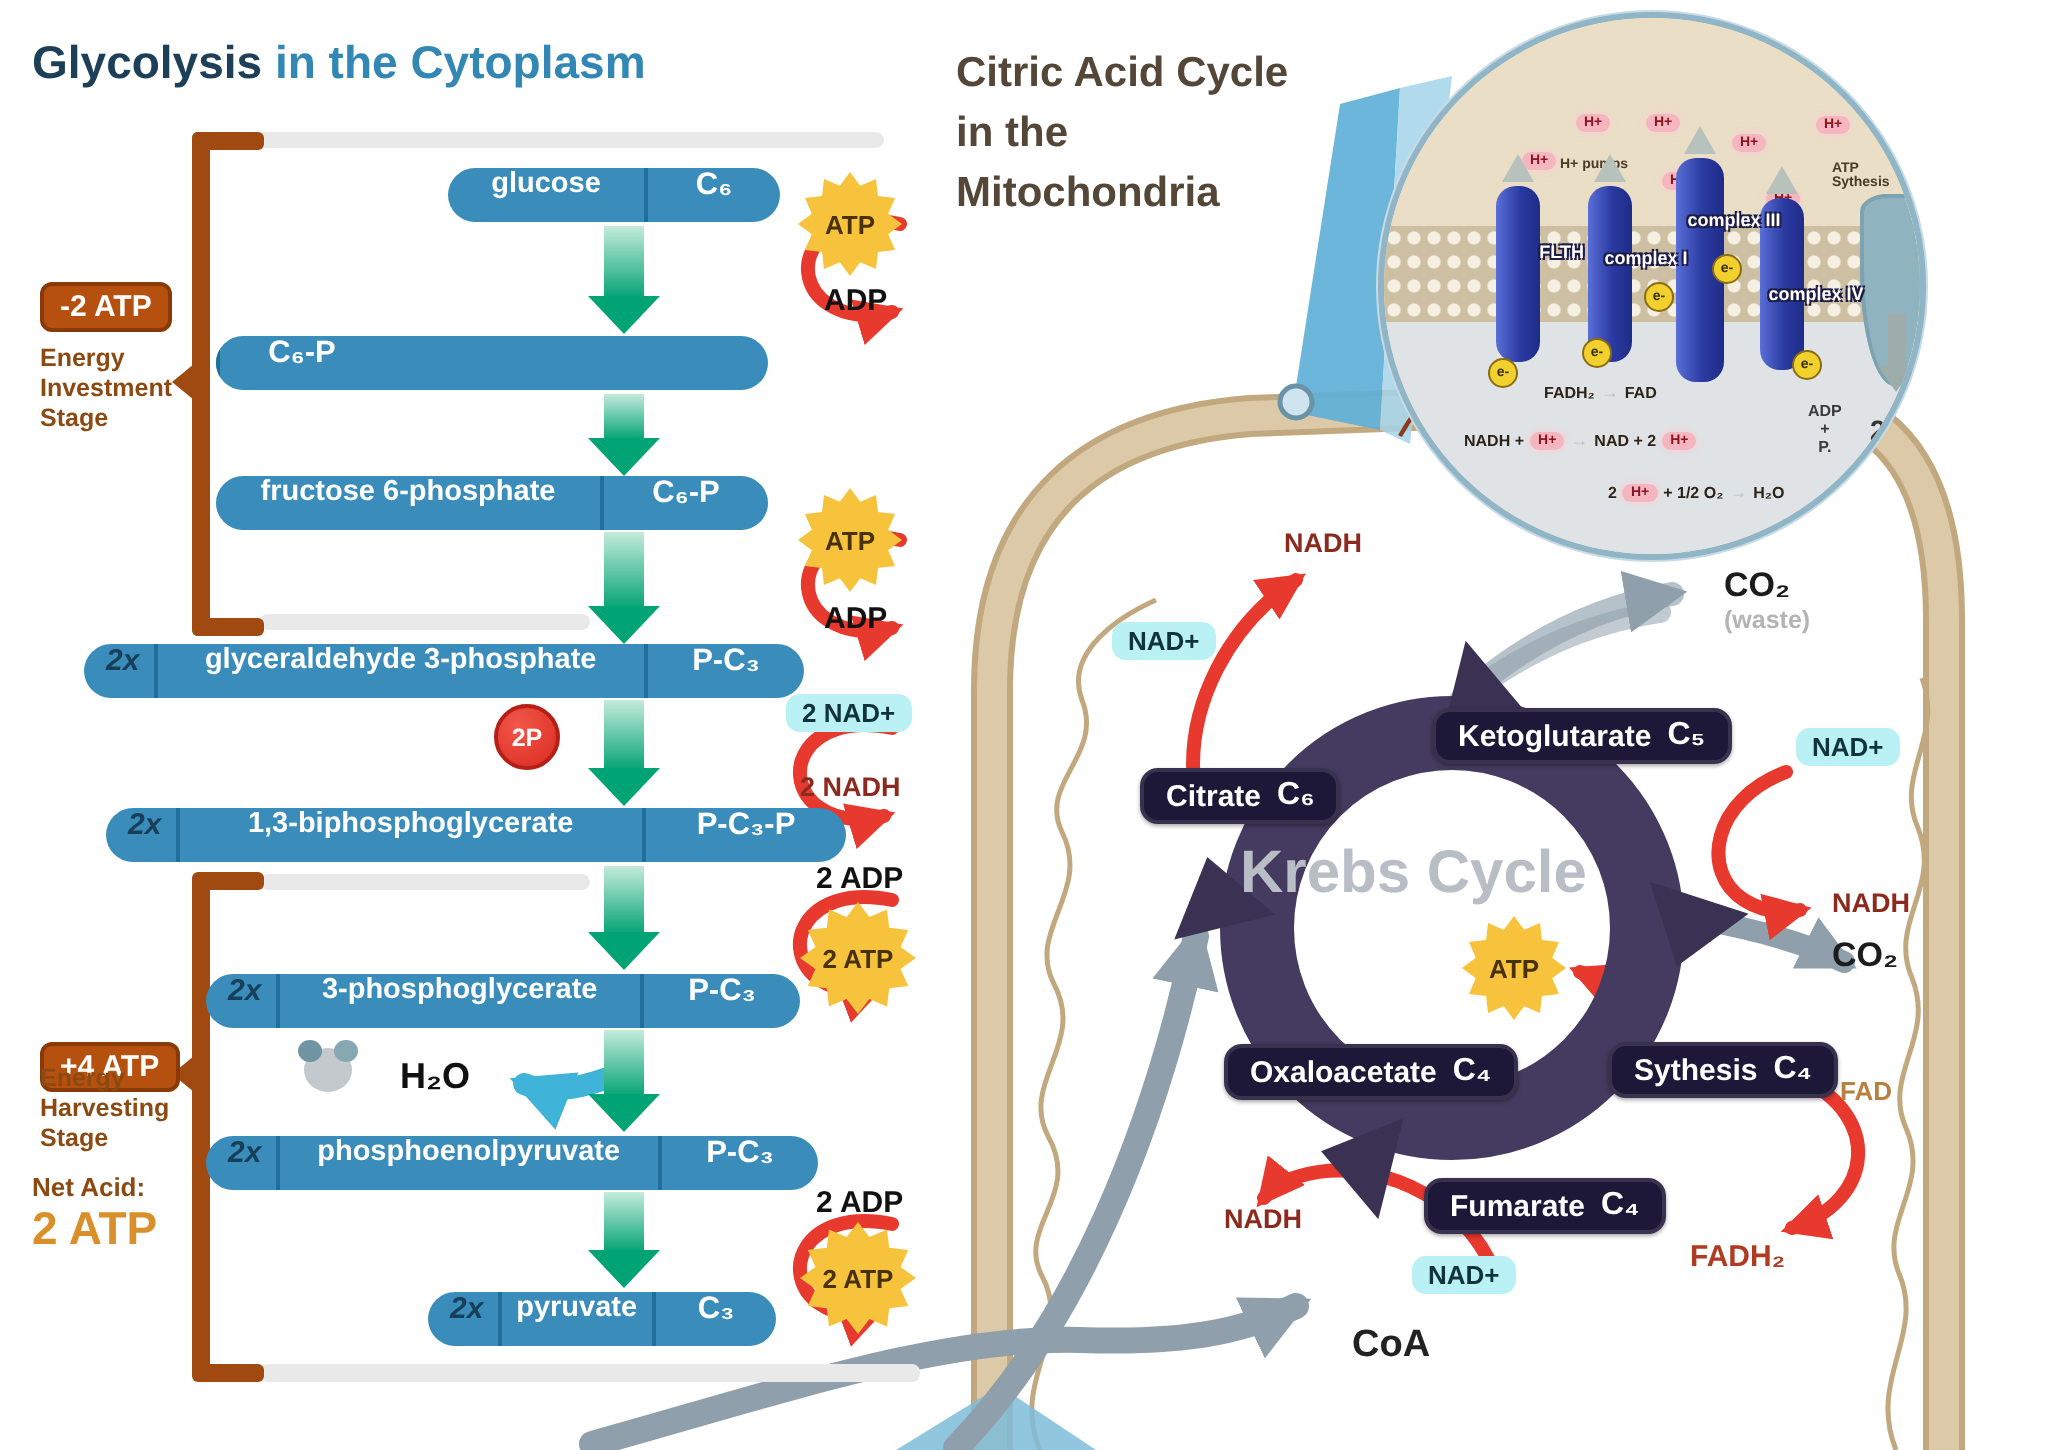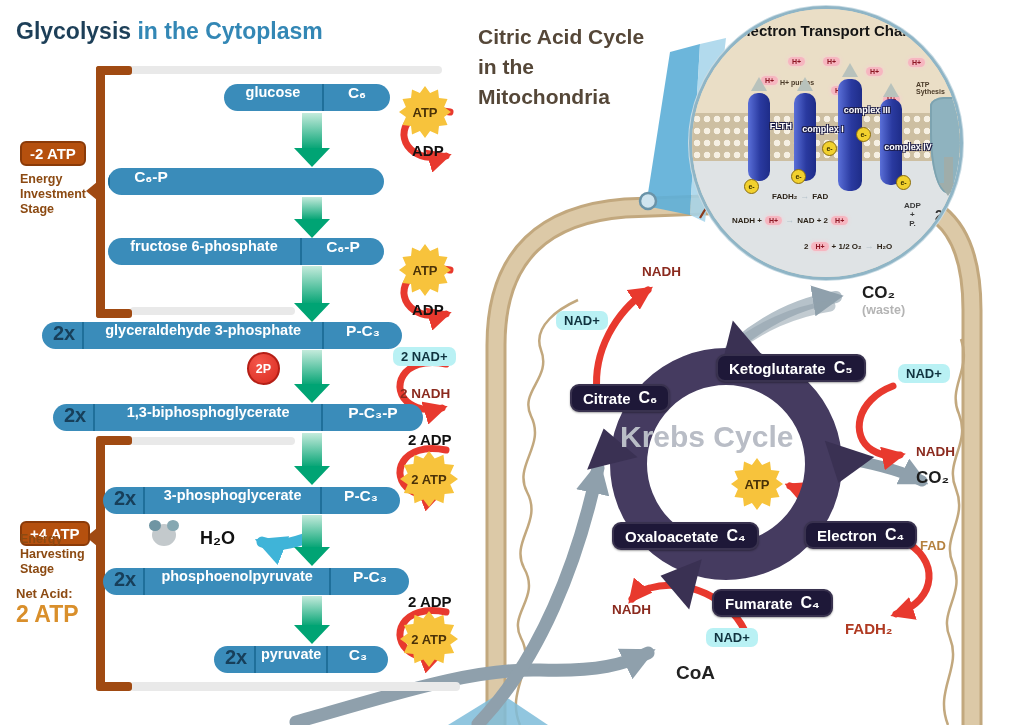--- a/index.html
+++ b/index.html
@@ -19,21 +19,21 @@
   .notch{width:0;height:0;border-top:9px solid transparent;border-bottom:9px solid transparent;border-right:11px solid #a04a12;}
   
   .badge-atp{background:#b5500e;border:2px solid #8a3a08;border-radius:6px;color:#fff;font-weight:bold;
      font-size:15px;padding:2px 8px;}
   .stage-label{color:#8c4a12;font-weight:bold;font-size:12.5px;line-height:15px;}
   .netgain-label{color:#8c4a12;font-weight:bold;font-size:13px;}
   .netgain-value{color:#d98f2b;font-weight:bold;font-size:23px;}
   
   .pill{background:#3a8cba;border-radius:14px;height:27px;display:flex;align-items:flex-start;color:#fff;
         font-weight:bold;font-size:14.5px;overflow:hidden;}
-  .pill .qty{color:#173f5a;font-size:20px;padding:0 7px 0 11px;}
+  .pill .qty{color:#173f5a;font-size:15px;padding:0 7px 0 11px;font-style:italic;}
   .pill .name{flex:1;text-align:center;padding:0 4px;}
   .pill .div{width:2px;align-self:stretch;background:#1f6f9a;}
   .pill .formula{text-align:center;font-size:15.5px;padding:0 10px;}
   
   .garrow{width:36px;}
   .garrow .shaft{width:20px;margin:0 auto;background:linear-gradient(#c4ebdc,#0aa677);}
   .garrow .head{width:0;height:0;border-left:18px solid transparent;border-right:18px solid transparent;border-top:19px solid #00a474;}
   
   .star{display:flex;align-items:center;justify-content:center;font-weight:bold;color:#4a3208;background:#f7c33c;
     clip-path:polygon(50% 0%,59.8% 13.3%,75% 6.7%,76.9% 23.1%,93.3% 25%,86.7% 40.2%,100% 50%,86.7% 59.8%,93.3% 75%,76.9% 76.9%,75% 93.3%,59.8% 86.7%,50% 100%,40.2% 86.7%,25% 93.3%,23.1% 76.9%,6.7% 75%,13.3% 59.8%,0% 50%,13.3% 40.2%,6.7% 25%,23.1% 23.1%,25% 6.7%,40.2% 13.3%);}
@@ -280,21 +280,21 @@
 
 <div class="abs knode" style="left:570px;top:384px;">
   <span>Citrate</span>
     <span class="kf">C₆</span>
 </div>
 <div class="abs knode" style="left:716px;top:354px;">
   <span>Ketoglutarate</span>
     <span class="kf">C₅</span>
 </div>
 <div class="abs knode" style="left:804px;top:521px;">
-  <span>Electron</span>
+  <span>Sythesis</span>
     <span class="kf">C₄</span>
 </div>
 <div class="abs knode" style="left:712px;top:589px;">
   <span>Fumarate</span>
     <span class="kf">C₄</span>
 </div>
 <div class="abs knode" style="left:612px;top:522px;">
   <span>Oxaloacetate</span>
     <span class="kf">C₄</span>
 </div>
@@ -311,21 +311,20 @@
 <div class="abs fadh2-text" style="left:845px;top:620px;">FADH₂</div>
 <div class="abs cyan-badge" style="left:706px;top:628px;">NAD+</div>
 <div class="abs nadh-text" style="left:612px;top:602px;">NADH</div>
 <div class="abs coa-text" style="left:676px;top:662px;">CoA</div>
 
 <div class="abs etc-circle">
   <div class="etc-top"></div>
   <div class="etc-mem"></div>
   <div class="etc-bottom"></div>
 
-  <div class="etc-title">Electron Transport Chain</div>
 
   <div class="hplus" style="left:96px;top:48px;">H+</div>
   <div class="hplus" style="left:131px;top:48px;">H+</div>
   <div class="hplus" style="left:174px;top:58px;">H+</div>
   <div class="hplus" style="left:216px;top:49px;">H+</div>
   <div class="hplus" style="left:69px;top:67px;">H+</div>
   <div class="hplus" style="left:139px;top:77px;">H+</div>
   <div class="hplus" style="left:191px;top:86px;">H+</div>
   <div class="tinylab" style="left:88px;top:70px;">H+ pumps</div>
   <div class="tinylab" style="left:224px;top:72px;">ATP Sythesis</div>

